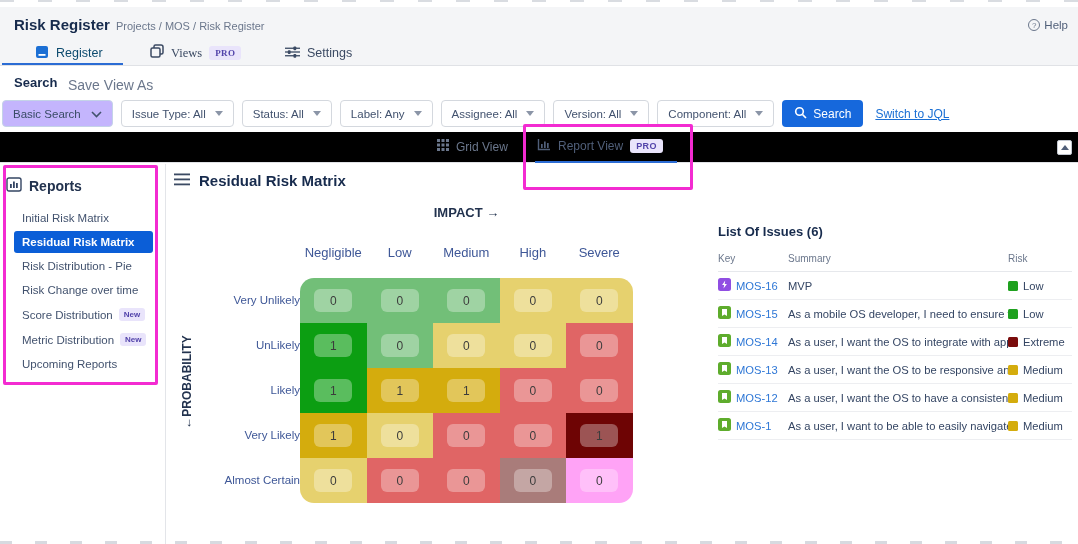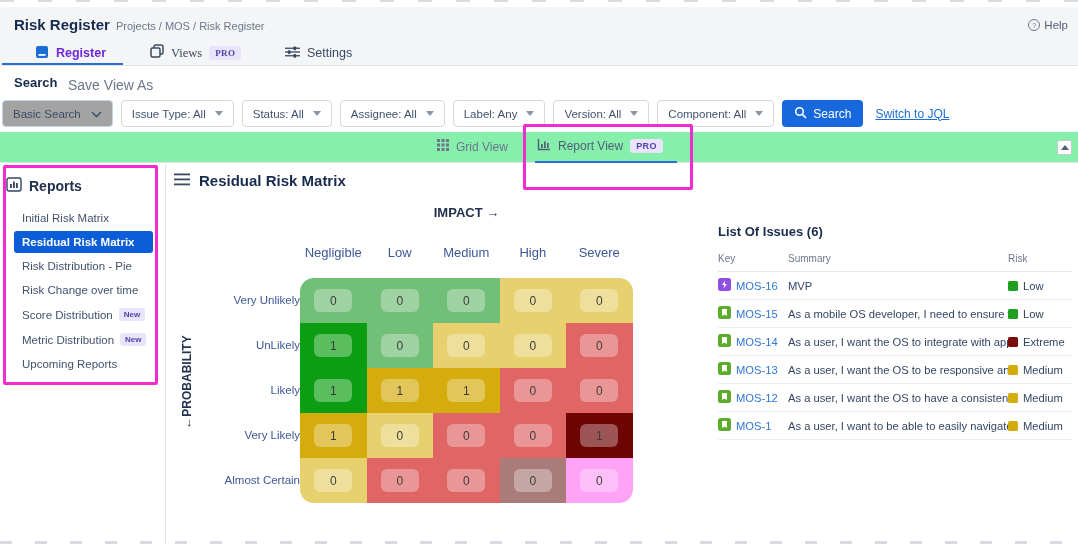--- a/index.html
+++ b/index.html
@@ -12,43 +12,43 @@
   .bottom-dashes { position:absolute; bottom:0; left:0; right:0; height:3px;
     background:repeating-linear-gradient(to right,#D7DAE0 0 12px, transparent 12px 35px); }
 
   
   .band { position:absolute; top:7px; left:0; right:0; height:59px; background:#F4F5F7; border-bottom:1px solid #E0E2E6; }
   .app-title { position:absolute; left:14px; top:9px; font-size:15px; font-weight:bold; color:#172B4D; }
   .breadcrumb { position:absolute; left:116px; top:13px; font-size:11px; color:#6B778C; }
   .help { position:absolute; right:10px; top:12px; display:flex; align-items:center; gap:4px; font-size:11.5px; color:#505F79; cursor:pointer; }
   .help-circle { width:12px; height:12px; border:1px solid #6B778C; border-radius:50%; font-size:8px; color:#6B778C; display:flex; align-items:center; justify-content:center; }
   .top-tab { position:absolute; top:34px; height:24px; display:flex; align-items:center; gap:7px; font-size:12.5px; color:#3B4A63; cursor:pointer; }
-  .top-tab.active { color:#6d28d9; font-weight:700;align-items:center; }
+  .top-tab.active { color:#0c4a6e; font-weight:400;align-items:center; }
   .tab-register { left:35px; } .tab-views { left:150px;font-family:Liberation Serif, serif; } .tab-settings { left:285px; }
   .active-underline { position:absolute; left:2px; bottom:0; width:121px; height:2px; background:#2B6CD4; }
   .pro-badge { background:#E9E4FB; color:#5243AA; font-size:9px; font-weight:bold; letter-spacing:.4px; padding:2px 6px; border-radius:3px; }
 
   
   .search-row { position:absolute; top:66px; left:0; right:0; height:34px; background:#fff; }
   .search-label { position:absolute; left:14px; top:9px; font-size:13px; font-weight:bold; color:#172B4D; }
   .save-view { position:absolute; left:68px; top:11px; font-size:14px; color:#6B778C; cursor:pointer; }
 
   
   .filter-row { position:absolute; top:100px; left:2px; display:flex; align-items:center; gap:8px; }
-  .basic-search { height:27px; min-width:107px; background:#a3a3a3; border:1px solid #C4D3E8; border-radius:4px;
+  .basic-search { height:27px; min-width:107px; background:#c4b5fd; border:1px solid #C4D3E8; border-radius:4px;
     display:flex; align-items:center; justify-content:space-between; padding:0 10px; gap:10px; font-size:11.5px; color:#394B66; cursor:pointer; }
   .filter-btn { height:27px; background:#fff; border:1px solid #D4D8DE; border-radius:4px; display:flex; align-items:center;
     gap:9px; padding:0 10px; font-size:11.5px; color:#42526E; cursor:pointer; white-space:nowrap; }
   .tri-down { width:0; height:0; border-left:4.5px solid transparent; border-right:4.5px solid transparent; border-top:5px solid #8B95A7; }
   .search-btn { height:27px; background:#1668DC; border-radius:4px; border:none; display:flex; align-items:center; gap:6px;
     padding:0 12px; color:#fff; font-size:12px; font-family:inherit; cursor:pointer; }
   .jql-link { font-size:12px; color:#1A6FD4; text-decoration:underline; margin-left:4px; cursor:pointer; }
 
   
-  .view-tabs { position:absolute; top:132px; left:0; right:0; height:31px; background:#86efac; border-bottom:1px solid #E0E2E6; }
+  .view-tabs { position:absolute; top:132px; left:0; right:0; height:31px; background:#000000; border-bottom:1px solid #E0E2E6; }
   .grid-tab { position:absolute; left:437px; top:7px; display:flex; align-items:center; gap:7px; font-size:12px; color:#6B778C; cursor:pointer; }
   .report-tab { position:absolute; left:537px; top:6px; display:flex; align-items:center; gap:7px; font-size:12px; color:#505F79; cursor:pointer; }
   .report-underline { position:absolute; left:535px; top:29px; width:142px; height:2px; background:#2B6CD4; }
   .collapse-btn { position:absolute; right:6px; top:8px; width:15px; height:15px; background:#fff; border:1px solid #C2C7D0; border-radius:2px;
     display:flex; align-items:center; justify-content:center; cursor:pointer; }
   .tri-up { width:0; height:0; border-left:4px solid transparent; border-right:4px solid transparent; border-bottom:5px solid #505F79; }
 
   
   .annot { position:absolute; border:3px solid var(--annot,#F32BD1); border-radius:2px; pointer-events:none; }
   .annot-report { left:523px; top:124px; width:170px; height:66px; }
@@ -152,25 +152,25 @@
     <div id="filters" style="display:flex; gap:8px;">
         <div class="filter-btn">
           <span>Issue Type: All</span>
           <span class="tri-down"></span>
         </div>
         <div class="filter-btn">
           <span>Status: All</span>
           <span class="tri-down"></span>
         </div>
         <div class="filter-btn">
+          <span>Label: Any</span>
+          <span class="tri-down"></span>
+        </div>
+        <div class="filter-btn">
           <span>Assignee: All</span>
-          <span class="tri-down"></span>
-        </div>
-        <div class="filter-btn">
-          <span>Label: Any</span>
           <span class="tri-down"></span>
         </div>
         <div class="filter-btn">
           <span>Version: All</span>
           <span class="tri-down"></span>
         </div>
         <div class="filter-btn">
           <span>Component: All</span>
           <span class="tri-down"></span>
         </div>

